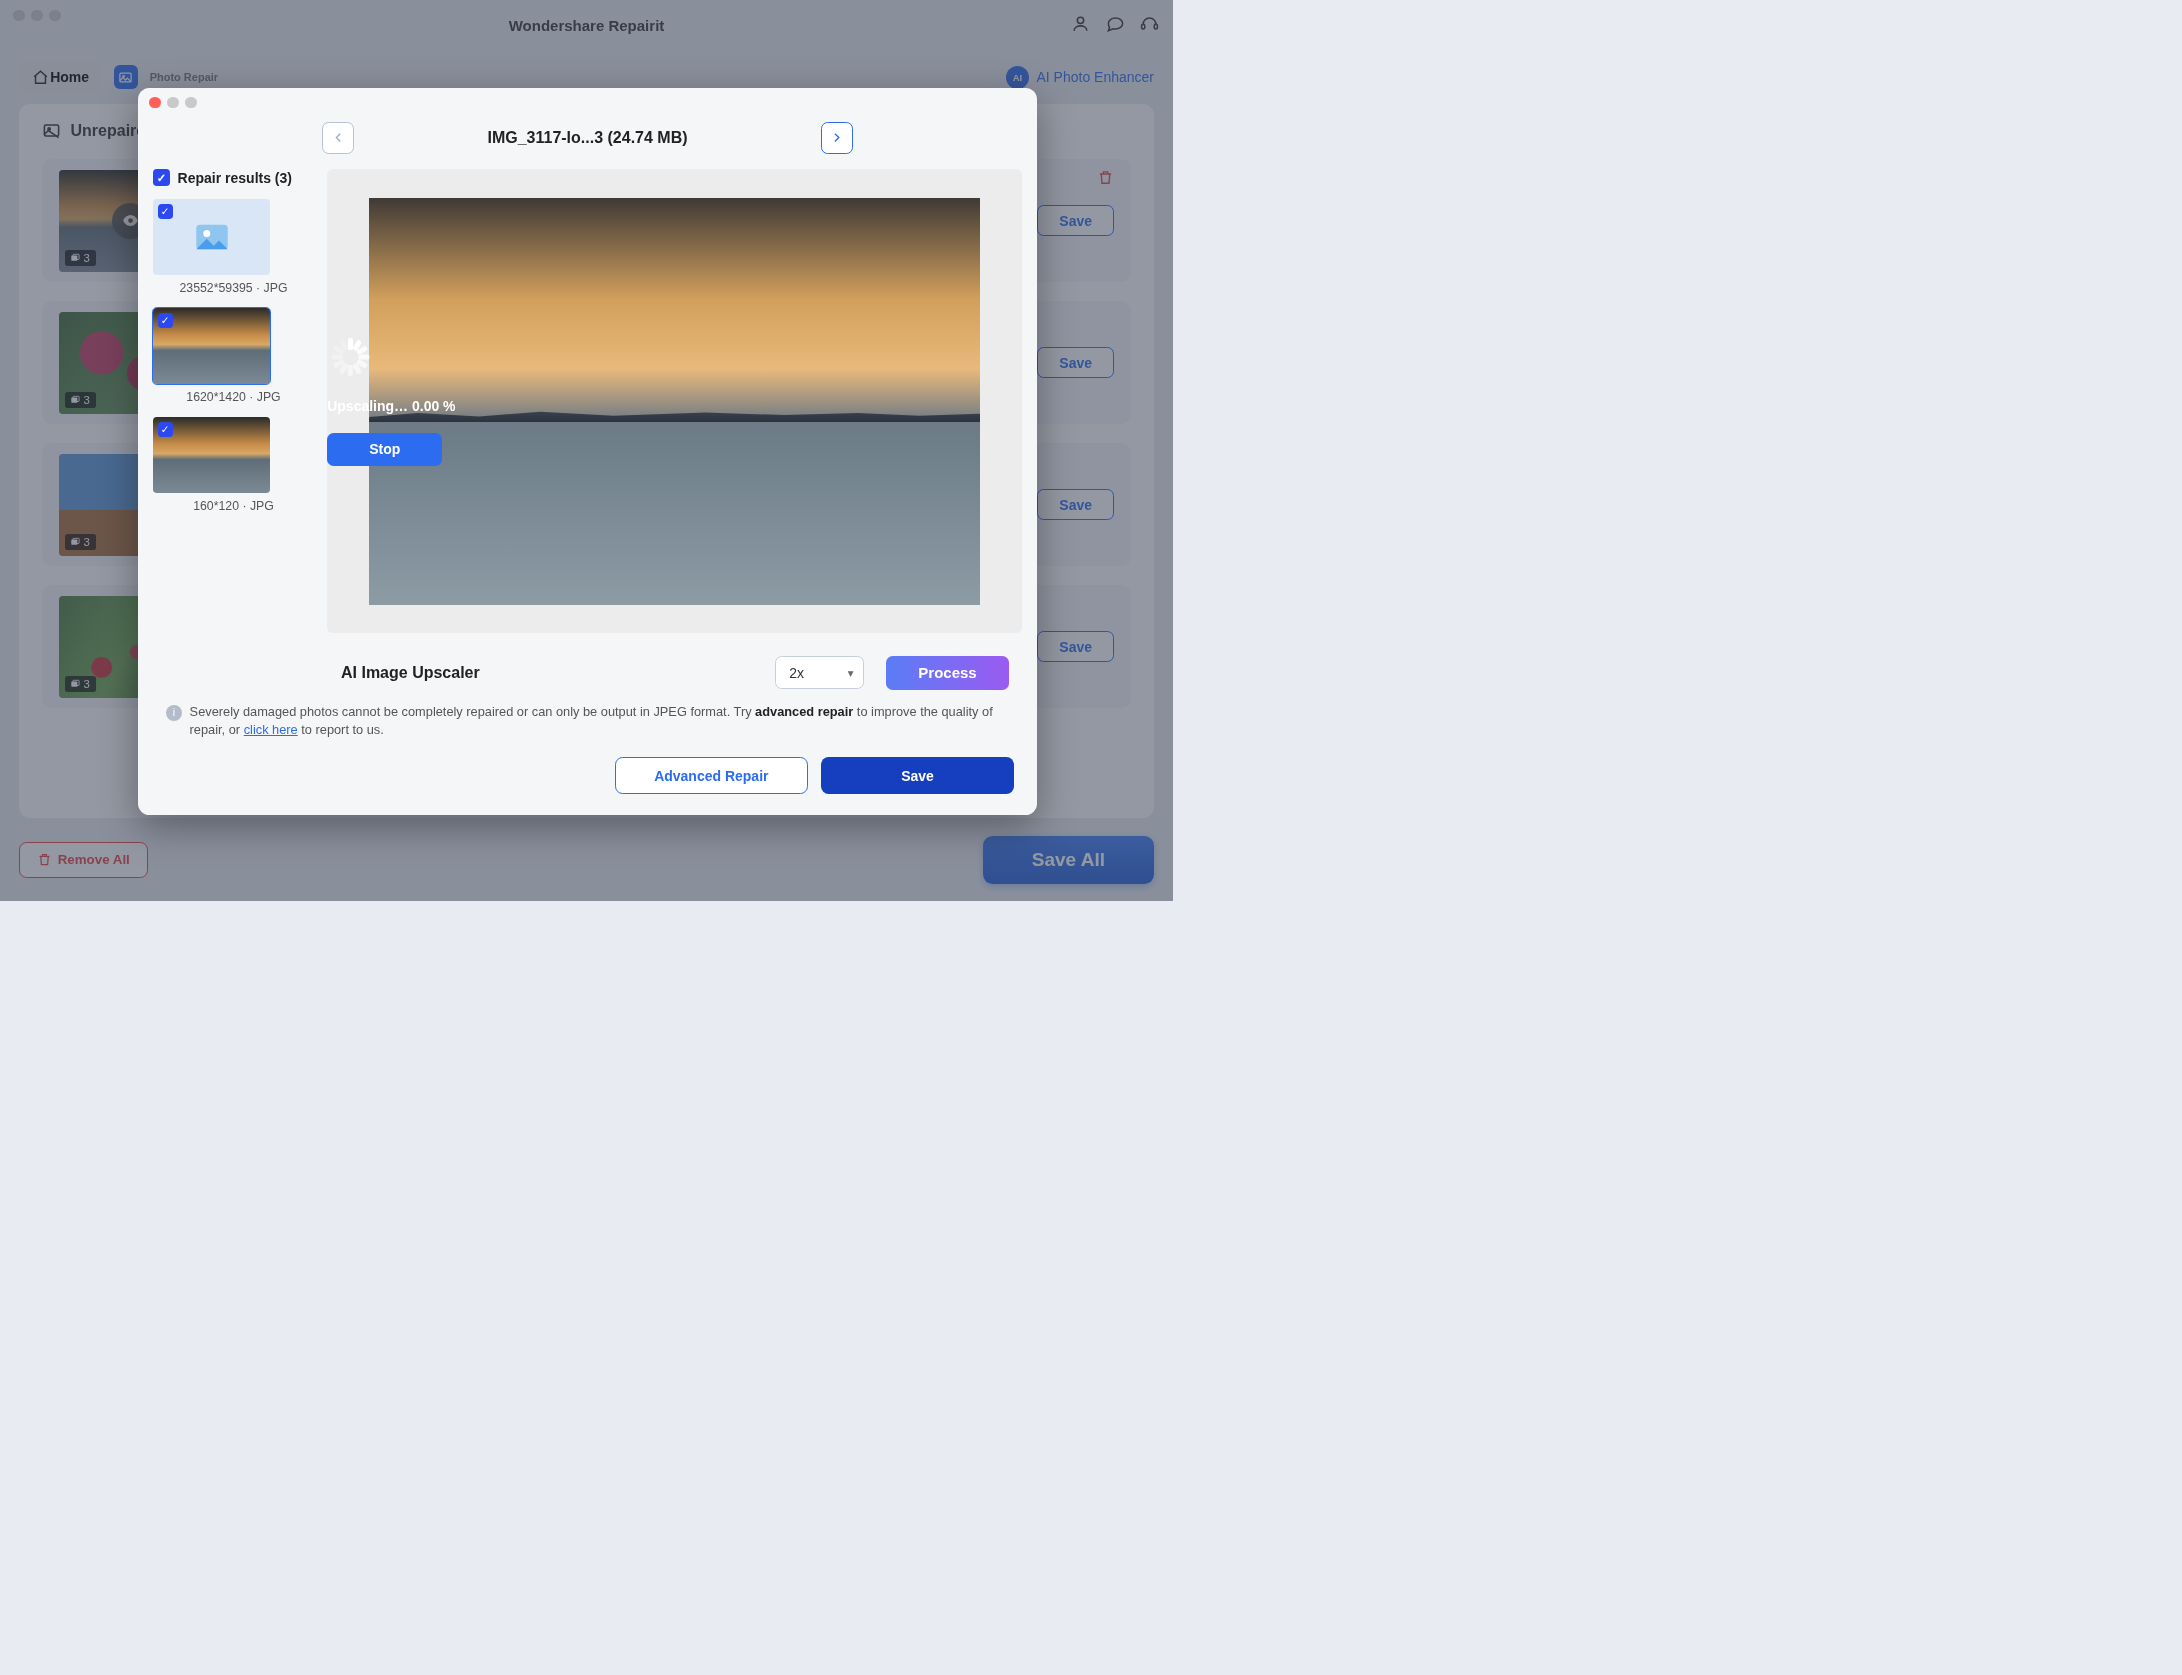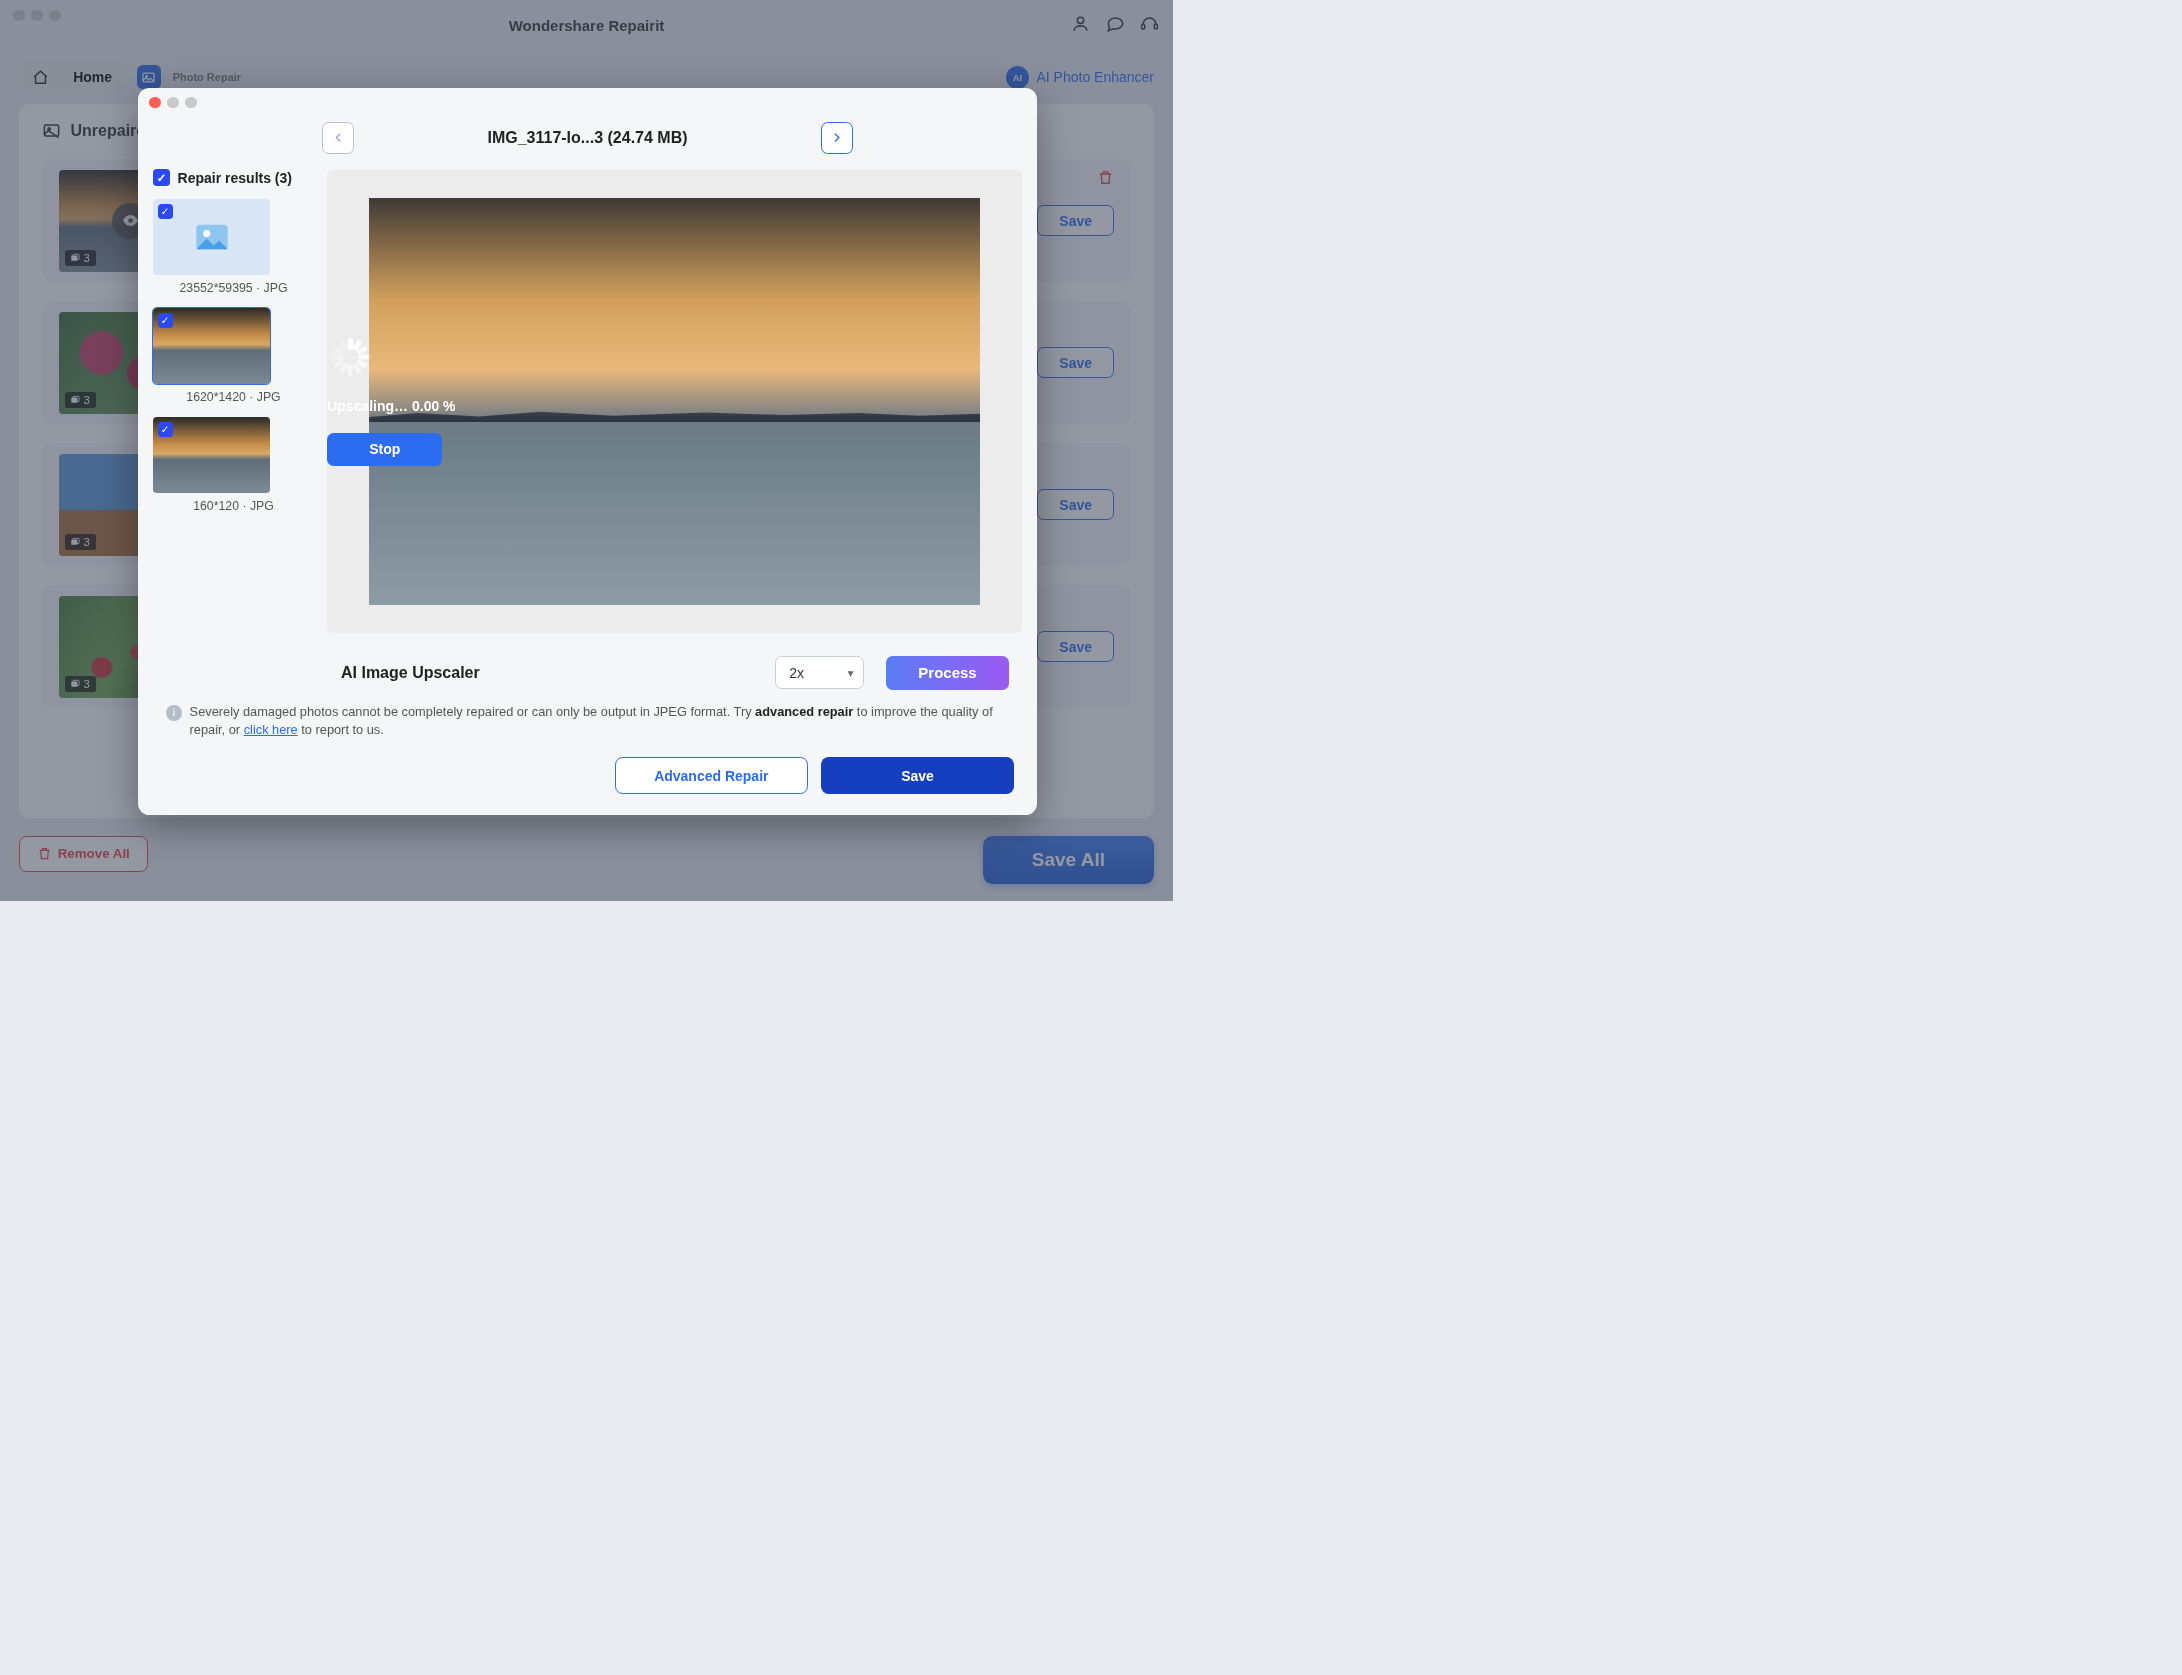--- a/index.html
+++ b/index.html
@@ -3,35 +3,35 @@
 <meta charset="utf-8">
 <style>
 * { margin: 0; padding: 0; box-sizing: border-box; font-family: -apple-system, BlinkMacSystemFont, "Segoe UI", sans-serif; }
 body { width: 1173px; height: 901px; background: #e8ecf2; position: relative; overflow: hidden; }
 .win-dots { position: absolute; top: 9.5px; left: 13.2px; display: flex; gap: 6.6px; }
 .win-dot { width: 11.4px; height: 11.4px; border-radius: 50%; background: #c9c9c9; }
 .app-title { position: absolute; top: 17px; left: 50%; transform: translateX(-50%); font-size: 15px; font-weight: 600; color: #333; }
 .top-icons { position: absolute; top: 13.2px; right: 13.2px; display: flex; gap: 13.2px; }
 .top-icons span { width: 21px; height: 21px; display: flex; align-items: center; justify-content: center; color: #333; }
 .toolbar { position: absolute; top: 61px; left: 19px; right: 19px; display: flex; align-items: center; gap: 11.4px; }
-.home-btn { display: flex; align-items: center; gap: 24px; background: #e8e8e8; border-radius: 7.6px; padding: 7.6px 13.2px; font-weight: 600; font-size: 14px; }
+.home-btn { display: flex; align-items: center; gap: 1px; background: #e8e8e8; border-radius: 7.6px; padding: 7.6px 13.2px; font-weight: 600; font-size: 14px; }
 .section-icon { width: 24.6px; height: 24.6px; background: #2b6cf0; border-radius: 5.7px; display: flex; align-items: center; justify-content: center; color: #fff; }
 .section-title { font-size: 11px; font-weight: 700; color: #737373; }
 .ai-enhancer { margin-left: auto; display: flex; align-items: center; gap: 7.6px; color: #2b6cf0; font-size: 14px; font-weight: 500; }
 .ai-enhancer .robot { width: 23px; height: 23px; background: #2b6cf0; border-radius: 50%; display:flex; align-items:center; justify-content:center; color:#fff; font-size:9.5px; font-weight:700; position:relative; }
 .main-area { position: absolute; top: 104px; left: 19px; right: 19px; bottom: 83px; background: #fff; border-radius: 11.4px; padding: 17px 23px; }
 .unrepaired-header { display: flex; align-items: center; gap: 9.5px; color: #333; font-weight: 600; font-size: 16px; }
 .rows { margin-top: 19px; display: flex; flex-direction: column; gap: 19px; }
 .row { display: flex; align-items: center; background: #f5f7fb; border-radius: 9.5px; padding: 9.5px 17px; height: 123px; position: relative; }
 .thumb { width: 142px; height: 102px; border-radius: 3.8px; position: relative; background-size: cover; background-position:center; }
 .thumb-badge { position: absolute; bottom: 5.7px; left: 5.7px; background: rgba(0,0,0,.7); color: #fff; font-size: 11.4px; padding: 1.9px 5.7px; border-radius: 2.8px; display: flex; align-items: center; gap: 2.8px; }
 .eye-btn { position: absolute; top: 50%; left: 50%; transform: translate(-50%,-50%); width: 36px; height: 36px; background: rgba(80,80,80,.9); border-radius: 50%; display: flex; align-items: center; justify-content: center; }
 .row-save { margin-left: auto; border: 1.4px solid #2b6cf0; color: #2b6cf0; background: #fff; padding: 6.6px 21px; border-radius: 6.6px; font-weight: 600; font-size: 14px; }
 .row-trash { position: absolute; top: 9.5px; right: 17px; color: #e34545; }
-.bottom-bar { position: absolute; left: 19px; right: 19px; bottom: 17px; display: flex; align-items: flex-start; }
+.bottom-bar { position: absolute; left: 19px; right: 19px; bottom: 17px; display: flex; align-items: center; }
 .remove-all { border: 1.4px solid #e34545; color: #e34545; background: #fff; padding: 9.5px 17px; border-radius: 7.6px; font-weight: 600; display: flex; align-items: center; gap: 5.7px; }
 .save-all { margin-left: auto; background: linear-gradient(180deg,#3b7bf5,#1f5dd6); color: #fff; padding: 13.2px 49px; border-radius: 9.5px; font-weight: 700; font-size: 19px; border: none; box-shadow: 0 2.8px 7.6px rgba(45,108,240,.35); }
 
 .dim { position: absolute; inset: 0; background: rgba(60,68,85,.55); }
 
 .modal { position: absolute; top: 88px; left: 138px; width: 899px; height: 727px; background: #f5f6f8; border-radius: 11.4px; box-shadow: 0 11.4px 38px rgba(0,0,0,.35); display: flex; flex-direction: column; }
 .modal-dots { position: absolute; top: 8.5px; left: 11.4px; display: flex; gap: 6.6px; }
 .modal-dots .d { width: 11.4px; height: 11.4px; border-radius: 50%; }
 .modal-header { display: flex; align-items: center; justify-content: center; gap: 19px; padding: 34px 8px 15px; }
 .nav-btn { width: 32px; height: 32px; border: 1.4px solid #2b6cf0; border-radius: 6.6px; display: flex; align-items: center; justify-content: center; color: #2b6cf0; background: #fff; }

